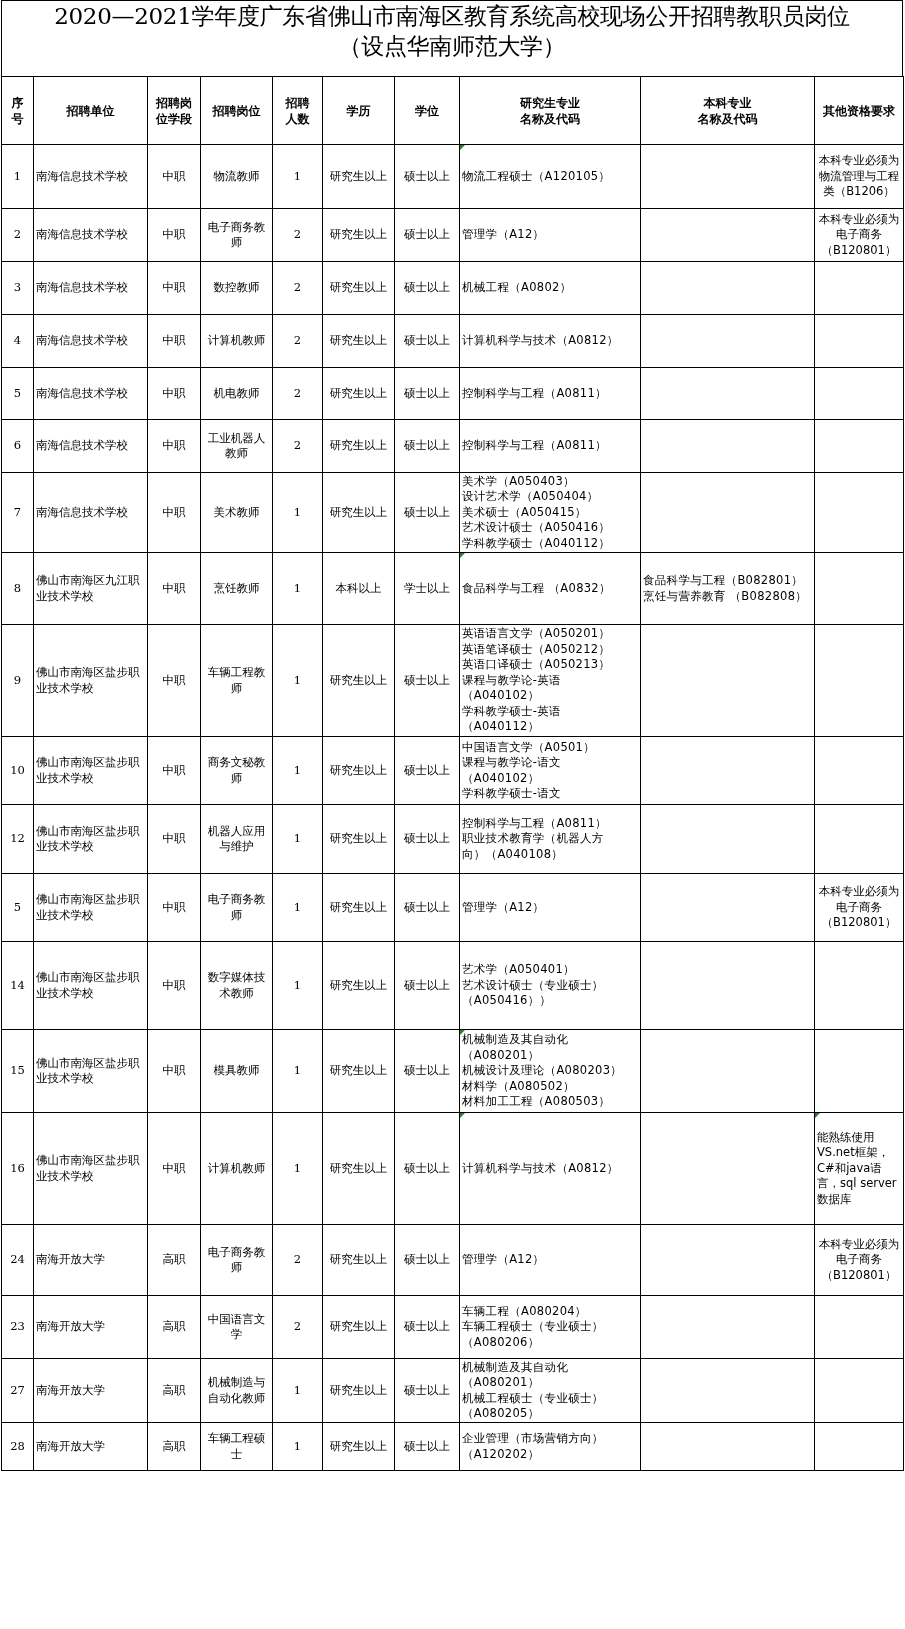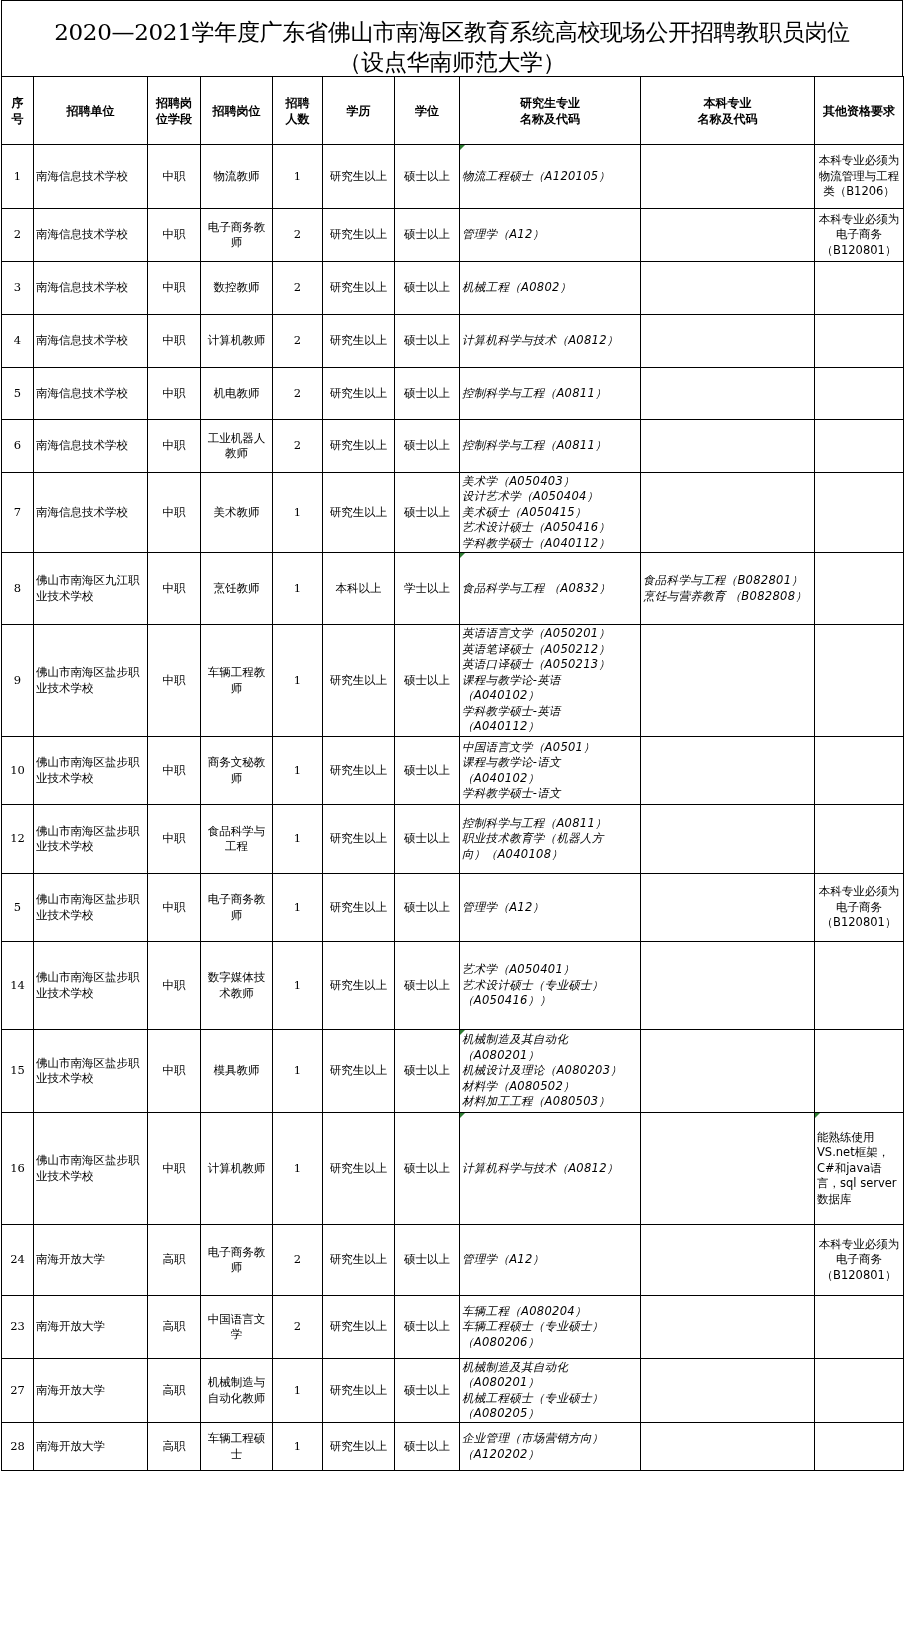--- a/index.html
+++ b/index.html
@@ -2,21 +2,21 @@
 <html><head>
   <meta charset="utf-8">
   <style>
     * { box-sizing: border-box; margin: 0; padding: 0; }
     html, body { width: 905px; height: 1629px; background: #ffffff; overflow: hidden; }
     body { font-family: "DejaVu Sans", "Liberation Sans", sans-serif; color: #000; position: relative; }
     .sheet { position: absolute; left: 0; top: 0; width: 905px; height: 1629px; }
     .title-box {
       position: absolute; left: 1px; top: 0; width: 902px; height: 77px;
       border: 1.5px solid #000; border-bottom: none;
-      display: flex; flex-direction: column; align-items: center; justify-content: flex-end;
+      display: flex; flex-direction: column; align-items: center; justify-content: flex-start;
       font-family: "DejaVu Serif", "Liberation Serif", serif;
       font-size: 23px; line-height: 30px; letter-spacing: -0.3px;
     }
     table.grid {
       position: absolute; left: 1px; top: 76px;
       width: 902px; border-collapse: collapse; table-layout: fixed;
     }
     table.grid td, table.grid th {
       border: 1.5px solid #000; font-size: 11.5px; line-height: 15.5px;
       vertical-align: middle; padding: 0 2px; position: relative;
@@ -24,21 +24,21 @@
     }
     table.grid th { font-weight: bold; font-size: 12px; text-align: center; line-height: 16px; }
     .c { text-align: center; }
     .l { text-align: left; }
     .multi { white-space: pre-line; }
     .num { font-family: "DejaVu Serif", "Liberation Serif", serif; font-size: 11.5px; }
     .green-tick::before {
       content: ""; position: absolute; left: 0; top: 0; width: 0; height: 0;
       border-top: 5px solid #2e7d32; border-right: 5px solid transparent;
     }
-    .code { letter-spacing: 0.3px; font-style: italic; }
+    .code { letter-spacing: 0.3px; }
   </style>
 </head>
 <body>
 
 <div class="sheet">
   <div class="title-box">
     <div>2020—2021学年度广东省佛山市南海区教育系统高校现场公开招聘教职员岗位</div>
     <div>（设点华南师范大学）</div>
   </div>
 
@@ -206,21 +206,21 @@
 课程与教学论-语文
 （A040102）
 学科教学硕士-语文</td>
           <td class="l multi code"></td>
           <td class="c"></td>
         </tr>
         <tr style="height: 69px;">
           <td class="c num">12</td>
           <td class="l">佛山市南海区盐步职业技术学校</td>
           <td class="c">中职</td>
-          <td class="c">食品科学与工程</td>
+          <td class="c">机器人应用与维护</td>
           <td class="c num">1</td>
           <td class="c">研究生以上</td>
           <td class="c">硕士以上</td>
           <td class="l multi code">控制科学与工程（A0811）
 职业技术教育学（机器人方
 向）（A040108）</td>
           <td class="l multi code"></td>
           <td class="c"></td>
         </tr>
         <tr style="height: 68px;">

